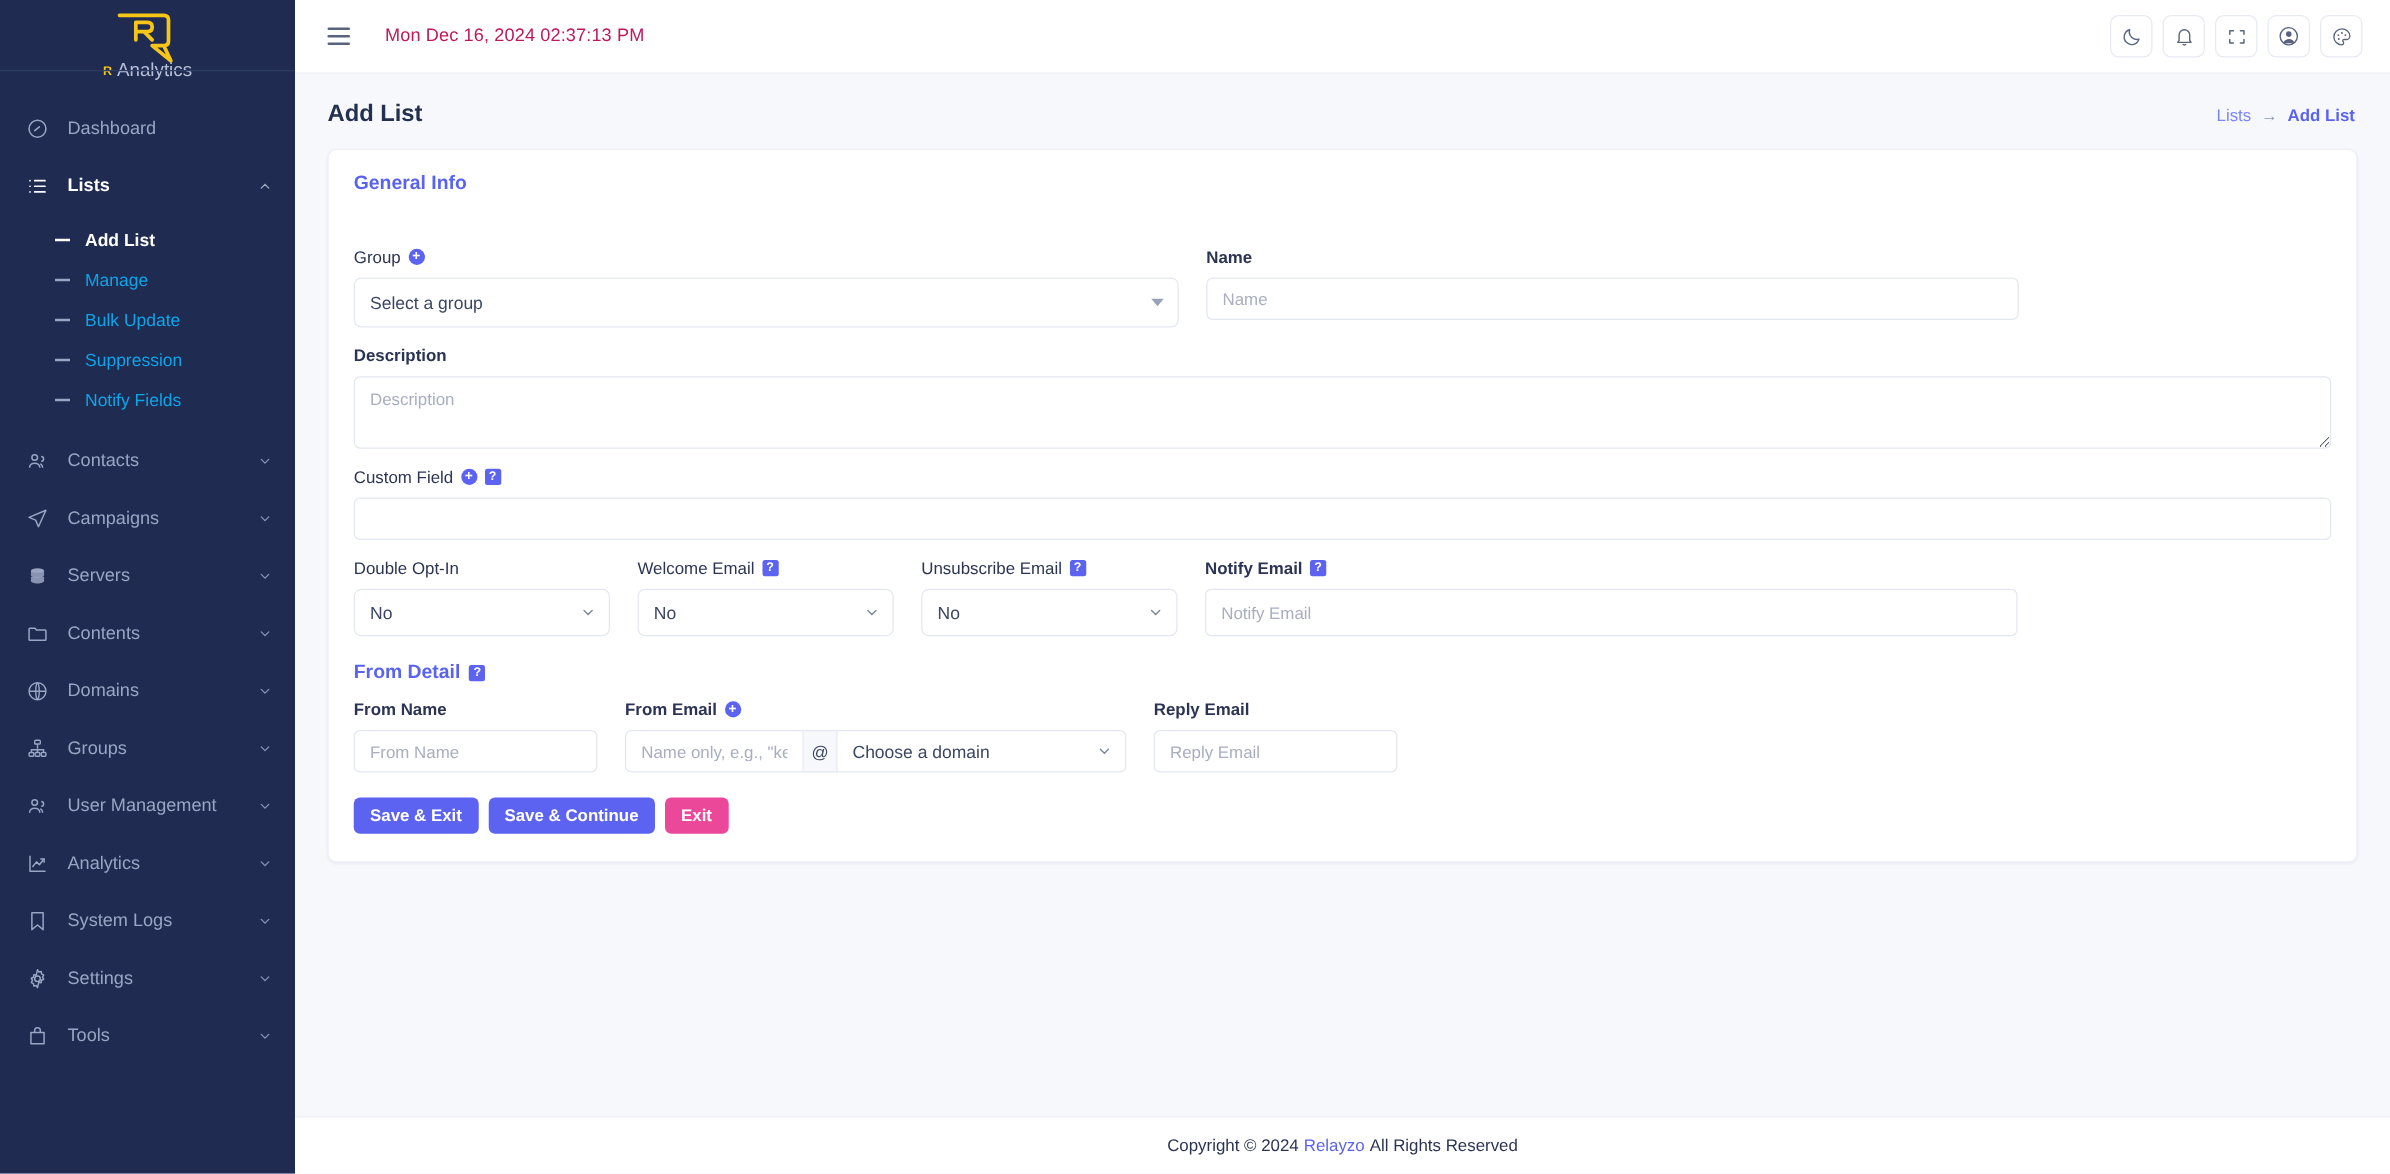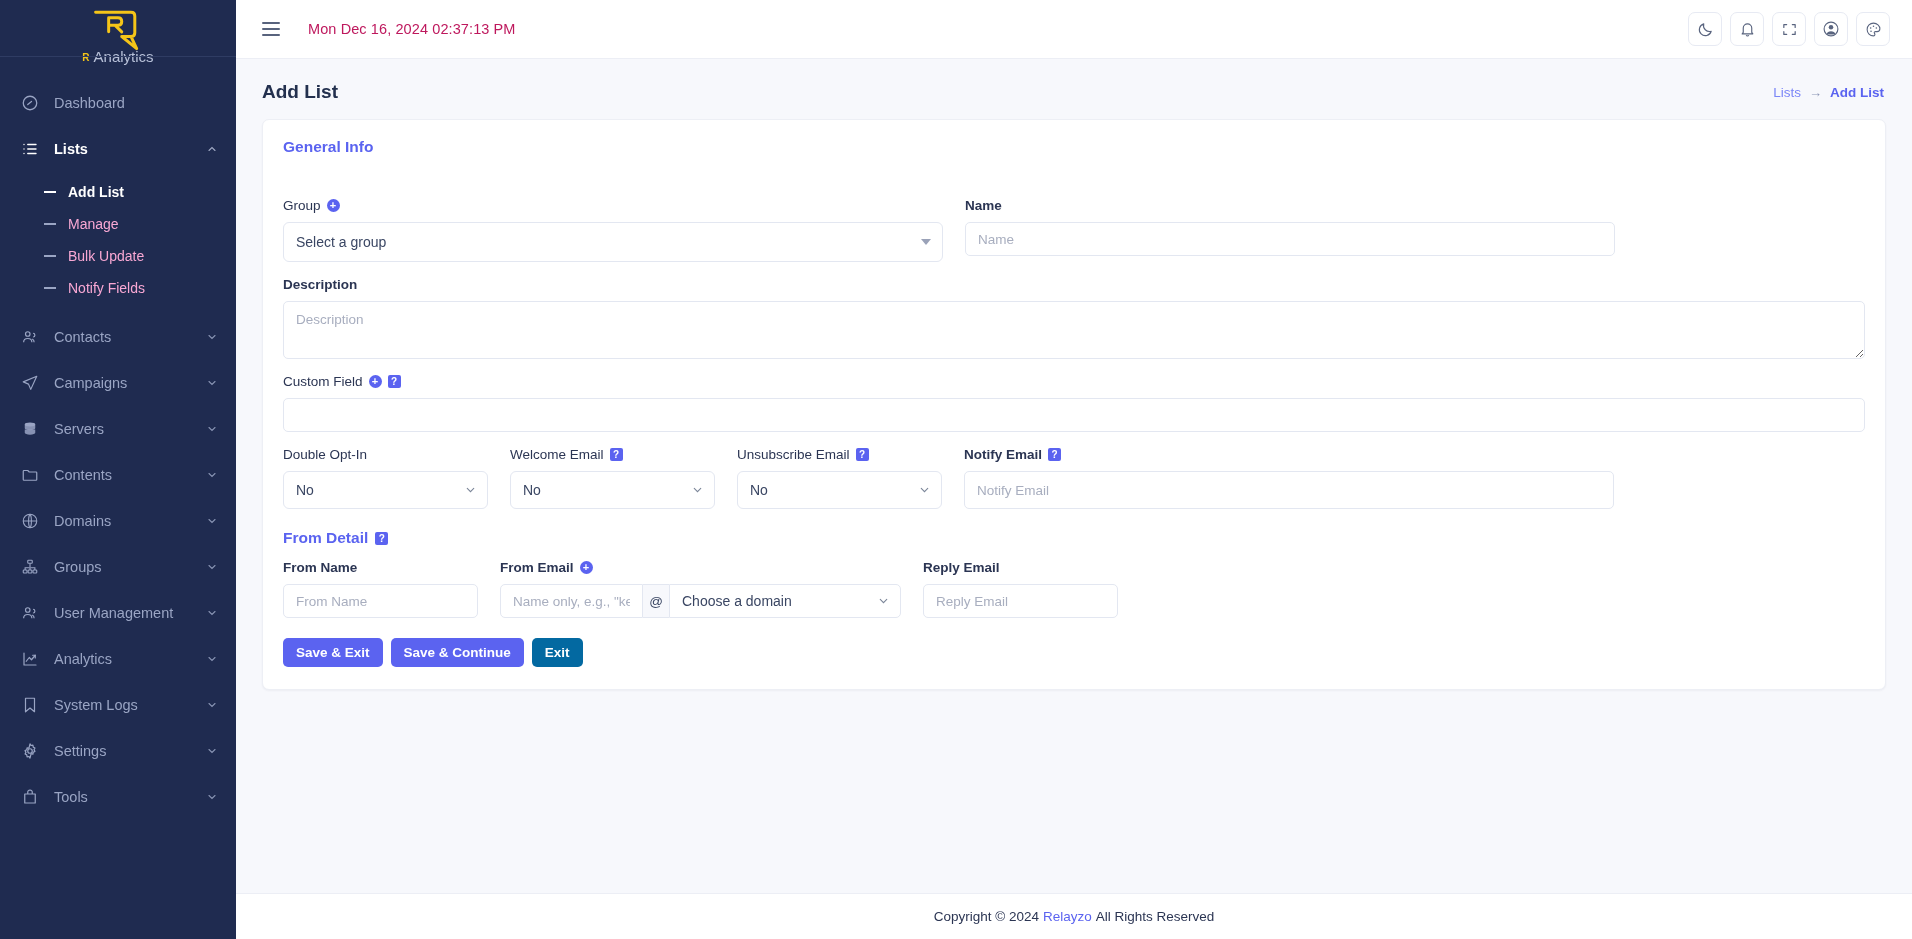--- a/index.html
+++ b/index.html
@@ -44,21 +44,21 @@
     color: #9aa5c4; font-size: 14.5px;
     cursor: pointer; user-select: none;
   }
   .nav-item .ic { width: 20px; height: 20px; flex: 0 0 20px; display:flex; align-items:center; justify-content:center; }
   .nav-item .lbl { flex: 1 1 auto; white-space: nowrap; }
   .nav-item.active { color: #ffffff; font-weight: 700; }
   .nav-item .chev { width: 12px; height: 12px; opacity: .85; }
   .sub-item {
     display: flex; align-items: center; gap: 12px;
     height: 32px; padding-left: 44px;
-    color: #f9a8d4; font-size: 14px; cursor: pointer;
+    color: #0ea5e9; font-size: 14px; cursor: pointer;
   }
   .sub-item .dash { width: 12px; height: 1.5px; background: #9aa5c4; flex: 0 0 12px; }
   .sub-item.active { color: #ffffff; font-weight: 700; }
   .sub-item.active .dash { background: #ffffff; }
   .submenu { padding: 4px 0 10px; }
 
   
   .main { flex: 1 1 auto; height: 939px; display: flex; flex-direction: column; background: #f7f8fc; }
   .topbar {
     height: 59px; background: #ffffff; border-bottom: 1px solid #eceef5;
@@ -153,21 +153,21 @@
   .domain-sel { width: 232px; }
   .reply { width: 195px; margin-left: 22px; }
 
   .btn-row { display: flex; gap: 8px; margin-top: 20px; }
   .btn {
     height: 29px; border-radius: 5px; border: none; color: #fff;
     font-size: 13.5px; font-weight: 700; padding: 0 13px; cursor: pointer;
     font-family: "Liberation Sans", sans-serif;
   }
   .btn-primary { background: #5b63f0; }
-  .btn-danger { background: #0369a1; }
+  .btn-danger { background: #ec4899; }
 
   .footer {
     height: 46px; flex: 0 0 46px; background: #fff; border-top: 1px solid #eceef5;
     display: flex; align-items: center; justify-content: center;
     font-size: 13.5px; color: #2b3553;
   }
   .footer .brandlink { color: #5b63f0; margin: 0 4px; cursor: pointer; }
 </style>
 </head>
 <body>
@@ -221,20 +221,24 @@
         <div class="sub-item">
           <span class="dash"></span>
           <span>Manage</span>
         </div>
         <div class="sub-item">
           <span class="dash"></span>
           <span>Bulk Update</span>
         </div>
         <div class="sub-item">
           <span class="dash"></span>
+          <span>Suppression</span>
+        </div>
+        <div class="sub-item">
+          <span class="dash"></span>
           <span>Notify Fields</span>
         </div>
       </div>
 
       <div class="nav-item">
         <span class="ic">
           <svg width="18" height="18" viewBox="0 0 24 24" fill="none" stroke="#9aa5c4" stroke-width="1.6">
             <circle cx="9" cy="8" r="3"></circle>
               <path d="M3.5 19c0-3 2.5-5 5.5-5s5.5 2 5.5 5"></path>
               <path d="M16 7a2.5 2.5 0 010 5M17.5 19c0-2.4-1-3.6-2.5-4.4"></path>

